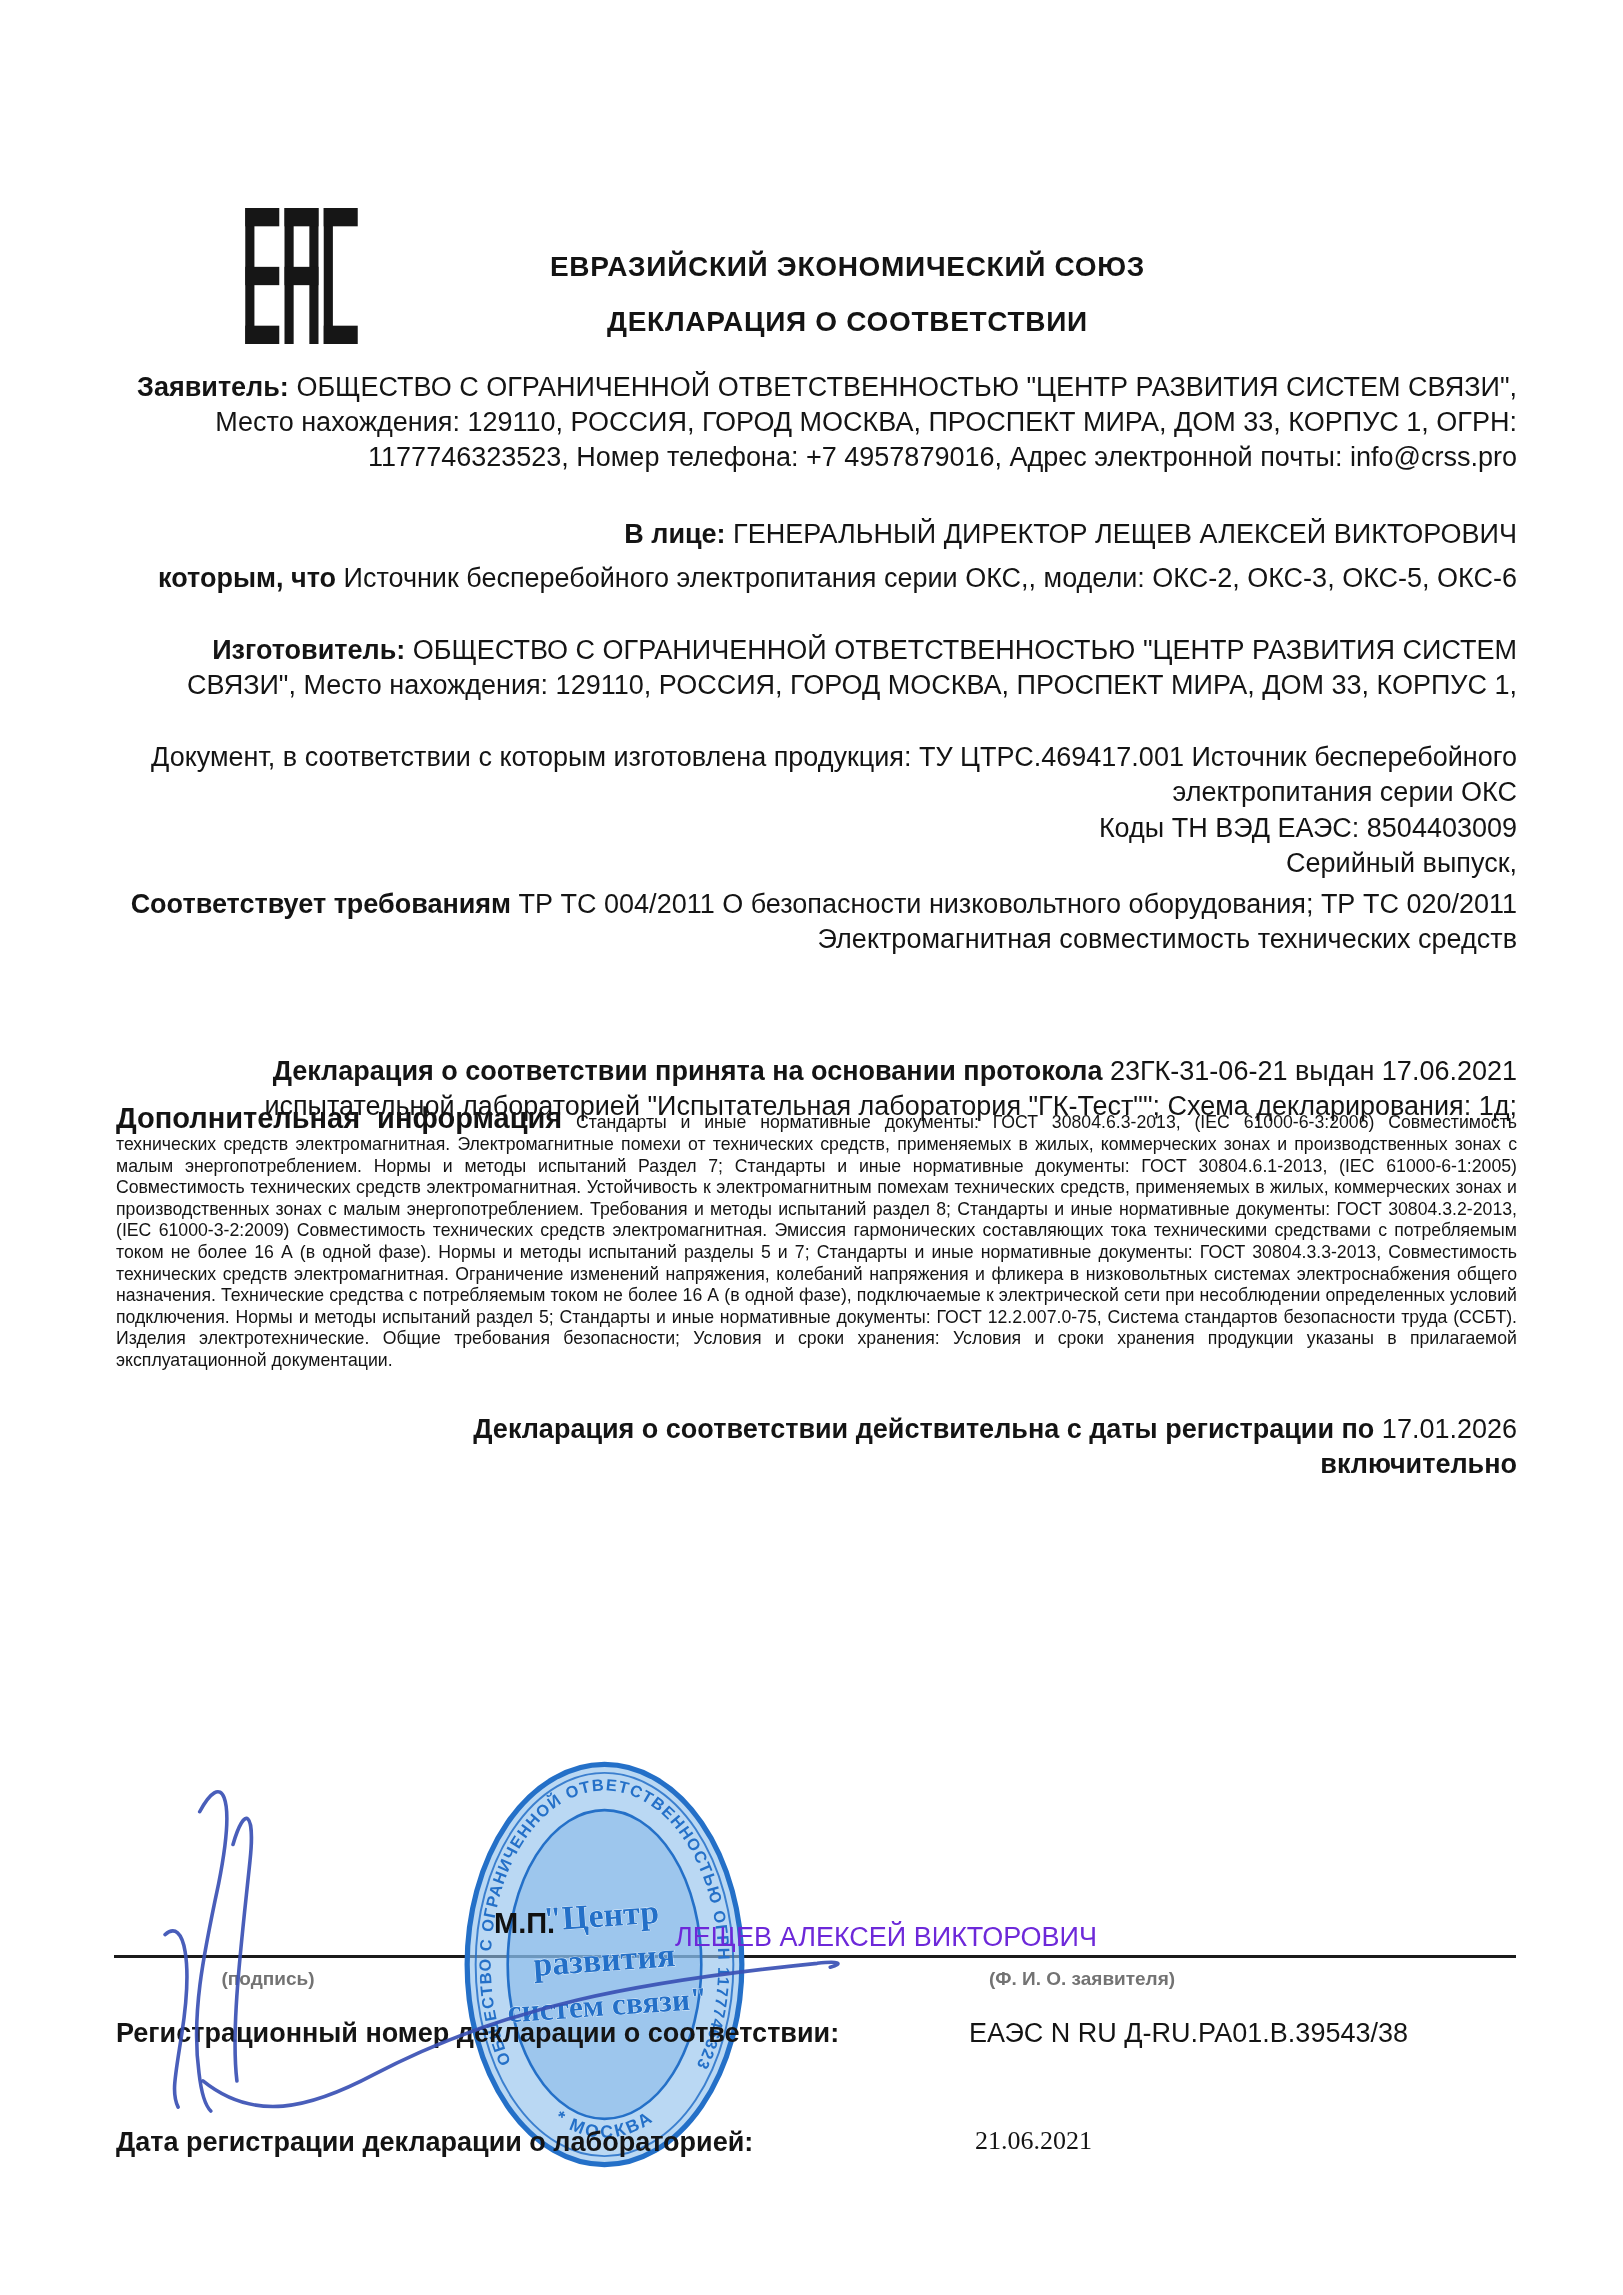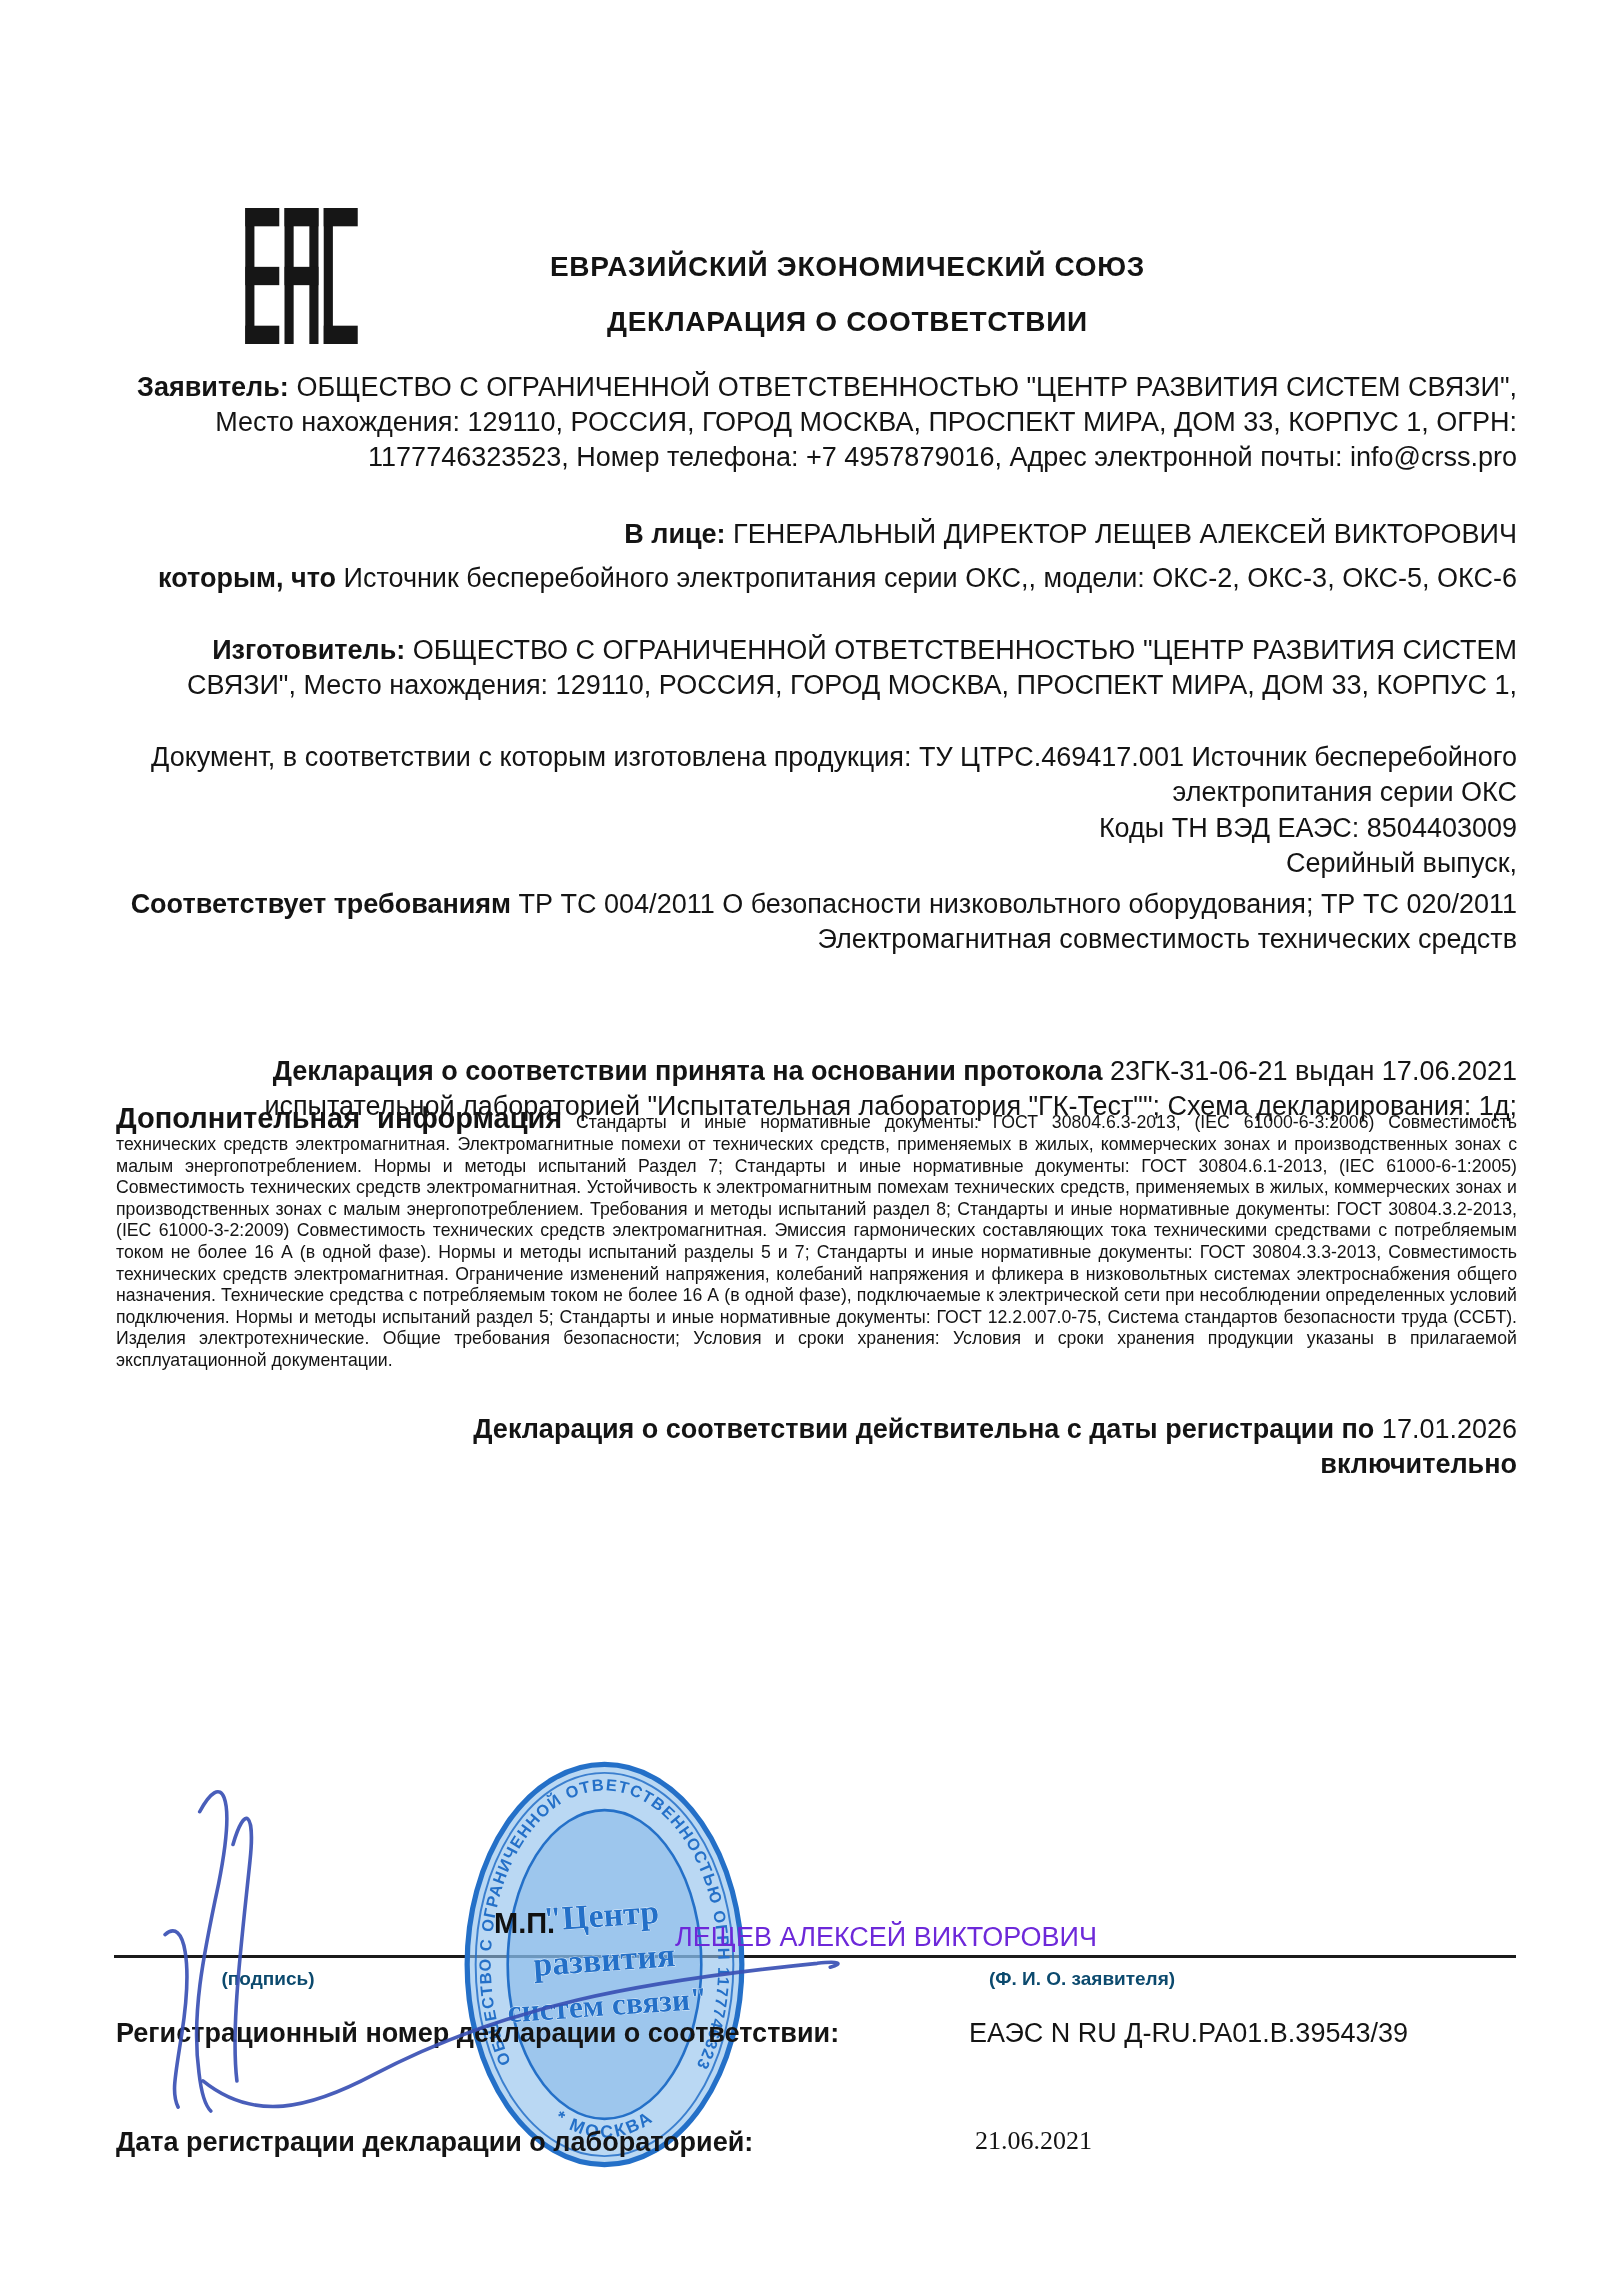--- a/index.html
+++ b/index.html
@@ -29,21 +29,21 @@
   .p-serial{top:846px;}
   .p-complies{top:887px;}
   .p-basis{top:1016px;margin-top:38px;}
   .p-additional{top:1103px;font-size:17.7px;line-height:21.6px;text-align:justify;}
   .p-additional .big-label{font-size:29px;font-weight:700;line-height:31px;}
   .p-validity{top:1412px;}
   
   .sig-line{left:114px;top:1955px;width:1402px;height:0;border-top:3.3px solid #1b1b1b;}
   .mp-mark{left:494px;top:1907px;font-size:29px;font-weight:700;color:#101010;z-index:6;}
   .holder-name{left:675px;top:1922px;font-size:27px;color:#6d28d9;z-index:6;}
-  .cap{font-size:19px;font-weight:600;color:#0c4a6e;z-index:6;}
+  .cap{font-size:19px;font-weight:600;color:#737373;z-index:6;}
   .cap-sign{left:186px;top:1968px;width:164px;text-align:center;}
   .cap-fio{left:935px;top:1968px;width:294px;text-align:center;}
   .reg-label{left:116px;top:2018px;width:850px;font-size:27px;font-weight:700;z-index:6;}
   .reg-value{left:969px;top:2018px;font-size:27px;z-index:6;}
   .date-label{left:116px;top:2127px;width:850px;font-size:27px;font-weight:700;z-index:6;}
   .date-value{left:975px;top:2126px;font-size:26px;font-family:"Liberation Serif","DejaVu Serif",serif;z-index:6;}
   .stamp-wrap{left:458px;top:1755px;width:293px;height:419px;z-index:4;}
   .ink-wrap{left:137px;top:1766px;width:720px;height:379px;z-index:8;}
   .eac-wrap{left:245px;top:208px;width:113px;height:136px;}
 </style>
@@ -124,21 +124,21 @@
     </svg>
   </div>
 
   <div class="abs sig-line"></div>
   <div class="abs mp-mark">М.П.</div>
   <div class="abs holder-name">ЛЕЩЕВ АЛЕКСЕЙ ВИКТОРОВИЧ</div>
   <div class="abs cap cap-sign">(подпись)</div>
   <div class="abs cap cap-fio">(Ф. И. О. заявителя)</div>
 
   <div class="abs reg-label">Регистрационный номер декларации о соответствии:</div>
-  <div class="abs reg-value">ЕАЭС N RU Д-RU.РА01.В.39543/39</div>
+  <div class="abs reg-value">ЕАЭС N RU Д-RU.РА01.В.39543/38</div>
   <div class="abs date-label">Дата регистрации декларации о лабораторией:</div>
   <div class="abs date-value">21.06.2021</div>
 
   <div class="abs ink-wrap">
     <svg width="720" height="379" viewBox="0 0 1100 580">
       <g fill="none" stroke="#3a50b4" stroke-width="5.5" stroke-linecap="round" stroke-opacity="0.92">
         <path d="M 95 70 C 128 8, 152 38, 124 180 C 100 292, 82 382, 94 470 C 98 505, 104 520, 112 528"></path>
         <path d="M 146 120 C 164 58, 180 70, 172 145 C 160 262, 142 400, 152 482"></path>
         <path d="M 42 258 C 72 232, 86 300, 66 420 C 57 478, 52 502, 62 522"></path>
         <path d="M 100 482 C 178 545, 262 525, 362 472 C 560 368, 764 330, 1040 302 C 1072 298, 1082 302, 1060 308"></path>

